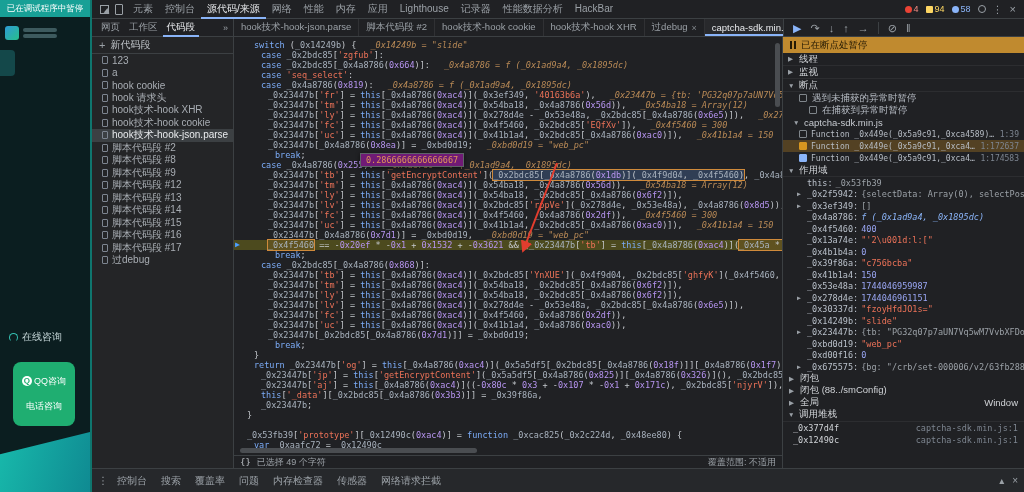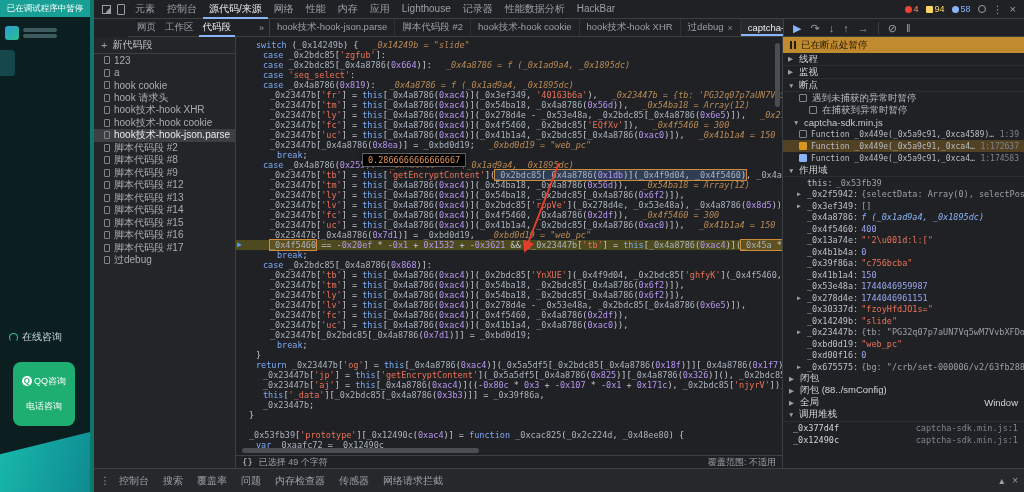--- a/index.html
+++ b/index.html
@@ -14,39 +14,39 @@
   .logo-lines span{display:block;width:34px;height:4px;background:#3d5a5e;border-radius:2px;margin:2px 0;}
   .edge-tab{position:absolute;left:0;top:50px;width:15px;height:26px;background:#14484a;border-radius:0 4px 4px 0;}
   .consult-online{position:absolute;left:9px;top:330px;display:flex;align-items:center;gap:4px;color:#c3d4d6;font-size:10px;}
   .headset-icon{width:9px;height:9px;border:1.5px solid #35c1b2;border-radius:50%;border-bottom-color:transparent;}
   .qq-box{position:absolute;left:13px;top:362px;width:62px;height:64px;background:#1fae71;border-radius:8px;color:#fff;font-size:9px;display:flex;flex-direction:column;align-items:center;justify-content:space-evenly;}
   .qq-box .q-ic{display:inline-block;width:10px;height:10px;border-radius:50%;background:#fff;color:#1fae71;font-size:8px;line-height:10px;text-align:center;font-weight:bold;margin-right:2px;}
   .qq-box .row{display:flex;align-items:center;}
   .bottom-banner{position:absolute;left:-12px;bottom:-26px;width:116px;height:74px;background:linear-gradient(120deg,#19bfae,#0d7f8c);transform:rotate(-14deg);}
 
   
-  .dt{position:absolute;left:90px;top:0;width:934px;height:492px;background:#202124;color:#9aa0a6;border-left:4px solid #0f766e;}
+  .dt{position:absolute;left:90px;top:0;width:934px;height:492px;background:#202124;color:#9aa0a6;border-left:2px solid #0f766e;}
 
   
   .topbar{height:19px;display:flex;align-items:center;border-bottom:1px solid #3c4043;padding:0 4px;}
   .tb-icons{display:flex;align-items:center;gap:6px;margin:0 4px;}
   .icon-inspect{position:relative;width:9px;height:9px;border:1px solid #9aa0a6;}
   .icon-inspect::after{content:"";position:absolute;right:-2px;bottom:-2px;border-left:5px solid #9aa0a6;border-top:3px solid transparent;border-bottom:3px solid transparent;transform:rotate(40deg);}
   .icon-device{width:8px;height:11px;border:1px solid #9aa0a6;border-radius:1px;}
   .ttab{font-size:10px;line-height:18px;padding:0 6px;height:19px;white-space:nowrap;cursor:default;}
   .ttab.active{color:#e8eaed;box-shadow:inset 0 -2px 0 #8ab4f8;}
   .tb-right{margin-left:auto;display:flex;align-items:center;gap:7px;padding-right:4px;}
   .badge{display:flex;align-items:center;gap:2px;font-size:9px;}
   .dot{width:7px;height:7px;border-radius:50%;display:inline-block;}
   .gear{width:8px;height:8px;border:1.5px solid #9aa0a6;border-radius:50%;}
   .kebab{font-size:10px;color:#9aa0a6;}
   .close-x{font-size:11px;color:#9aa0a6;}
 
   
-  .row2{height:18px;display:flex;border-bottom:1px solid #3c4043;margin-left:34px;}
+  .row2{height:18px;display:flex;border-bottom:1px solid #3c4043;}
   .panel-tabs{width:142px;display:flex;align-items:center;font-size:9.5px;padding:0 5px;gap:1px;border-right:1px solid #3c4043;}
   .ptab{padding:0 4px;line-height:16px;height:18px;white-space:nowrap;}
   .ptab.active{color:#e8eaed;box-shadow:inset 0 -2px 0 #8ab4f8;}
   .ptab-more{margin-left:auto;font-size:9px;}
   .file-tabs{flex:1;display:flex;align-items:stretch;overflow:hidden;}
   .ftab{display:flex;align-items:center;gap:4px;font-size:9.5px;padding:0 7px;border-right:1px solid #303134;white-space:nowrap;}
   .ftab.active{color:#e8eaed;background:#28292c;box-shadow:inset 0 -2px 0 #8ab4f8;}
   .ftab .x{font-size:9px;color:#80868b;}
   .debug-controls{width:241px;border-left:1px solid #3c4043;display:flex;align-items:center;gap:9px;padding:0 9px;font-size:11px;}
   .dbg{color:#9aa0a6;line-height:18px;}
@@ -70,21 +70,21 @@
   .cl{height:10px;position:relative;}
   .cl.exec{background:#4c4a1e;}
   .kw{color:#7cacf8;}
   .str{color:#ec7258;}
   .num{color:#b795f1;}
   .id{color:#a8b2be;}
   .note{color:#b98a56;font-style:italic;margin-left:14px;}
   .selbox{background:rgba(86,130,200,.30);outline:1px solid #cf8a3b;}
   .markbox{background:rgba(199,125,42,.16);outline:1px solid #cf8a3b;}
   .exec-arrow{position:absolute;left:1px;top:0;color:#4d9fff;font-size:8px;line-height:10px;}
-  .tooltip{position:absolute;left:126px;top:116px;height:14px;background:#000000;border:1px solid #5f6368;box-shadow:0 1px 4px rgba(0,0,0,.6);padding:0 5px;font-family:"DejaVu Sans Mono",monospace;font-size:8.5px;line-height:12px;color:#e0955a;}
+  .tooltip{position:absolute;left:126px;top:116px;height:14px;background:#701a75;border:1px solid #5f6368;box-shadow:0 1px 4px rgba(0,0,0,.6);padding:0 5px;font-family:"DejaVu Sans Mono",monospace;font-size:8.5px;line-height:12px;color:#e0955a;}
   .anno{position:absolute;left:0;top:0;width:100%;height:100%;pointer-events:none;}
   .hthumb{position:absolute;left:6px;bottom:15px;width:237px;height:5px;background:#4a4d51;border-radius:2.5px;}
   .vthumb{position:absolute;right:2px;top:6px;width:5px;height:64px;background:#4a4d51;border-radius:2.5px;}
   .status{position:absolute;left:0;right:0;bottom:0;height:13px;border-top:1px solid #3c4043;background:#202124;display:flex;align-items:center;gap:6px;padding:0 6px;font-size:9px;color:#9aa0a6;}
   .status .fmt{color:#bdc1c6;font-family:"DejaVu Sans Mono",monospace;}
   .status .right{margin-left:auto;}
 
   
   .rightpanel{width:241px;overflow:hidden;font-size:9.5px;}
   .paused-banner{height:16px;background:#c08a2f;color:#241a04;display:flex;align-items:center;gap:5px;padding:0 7px;font-size:9.5px;}

